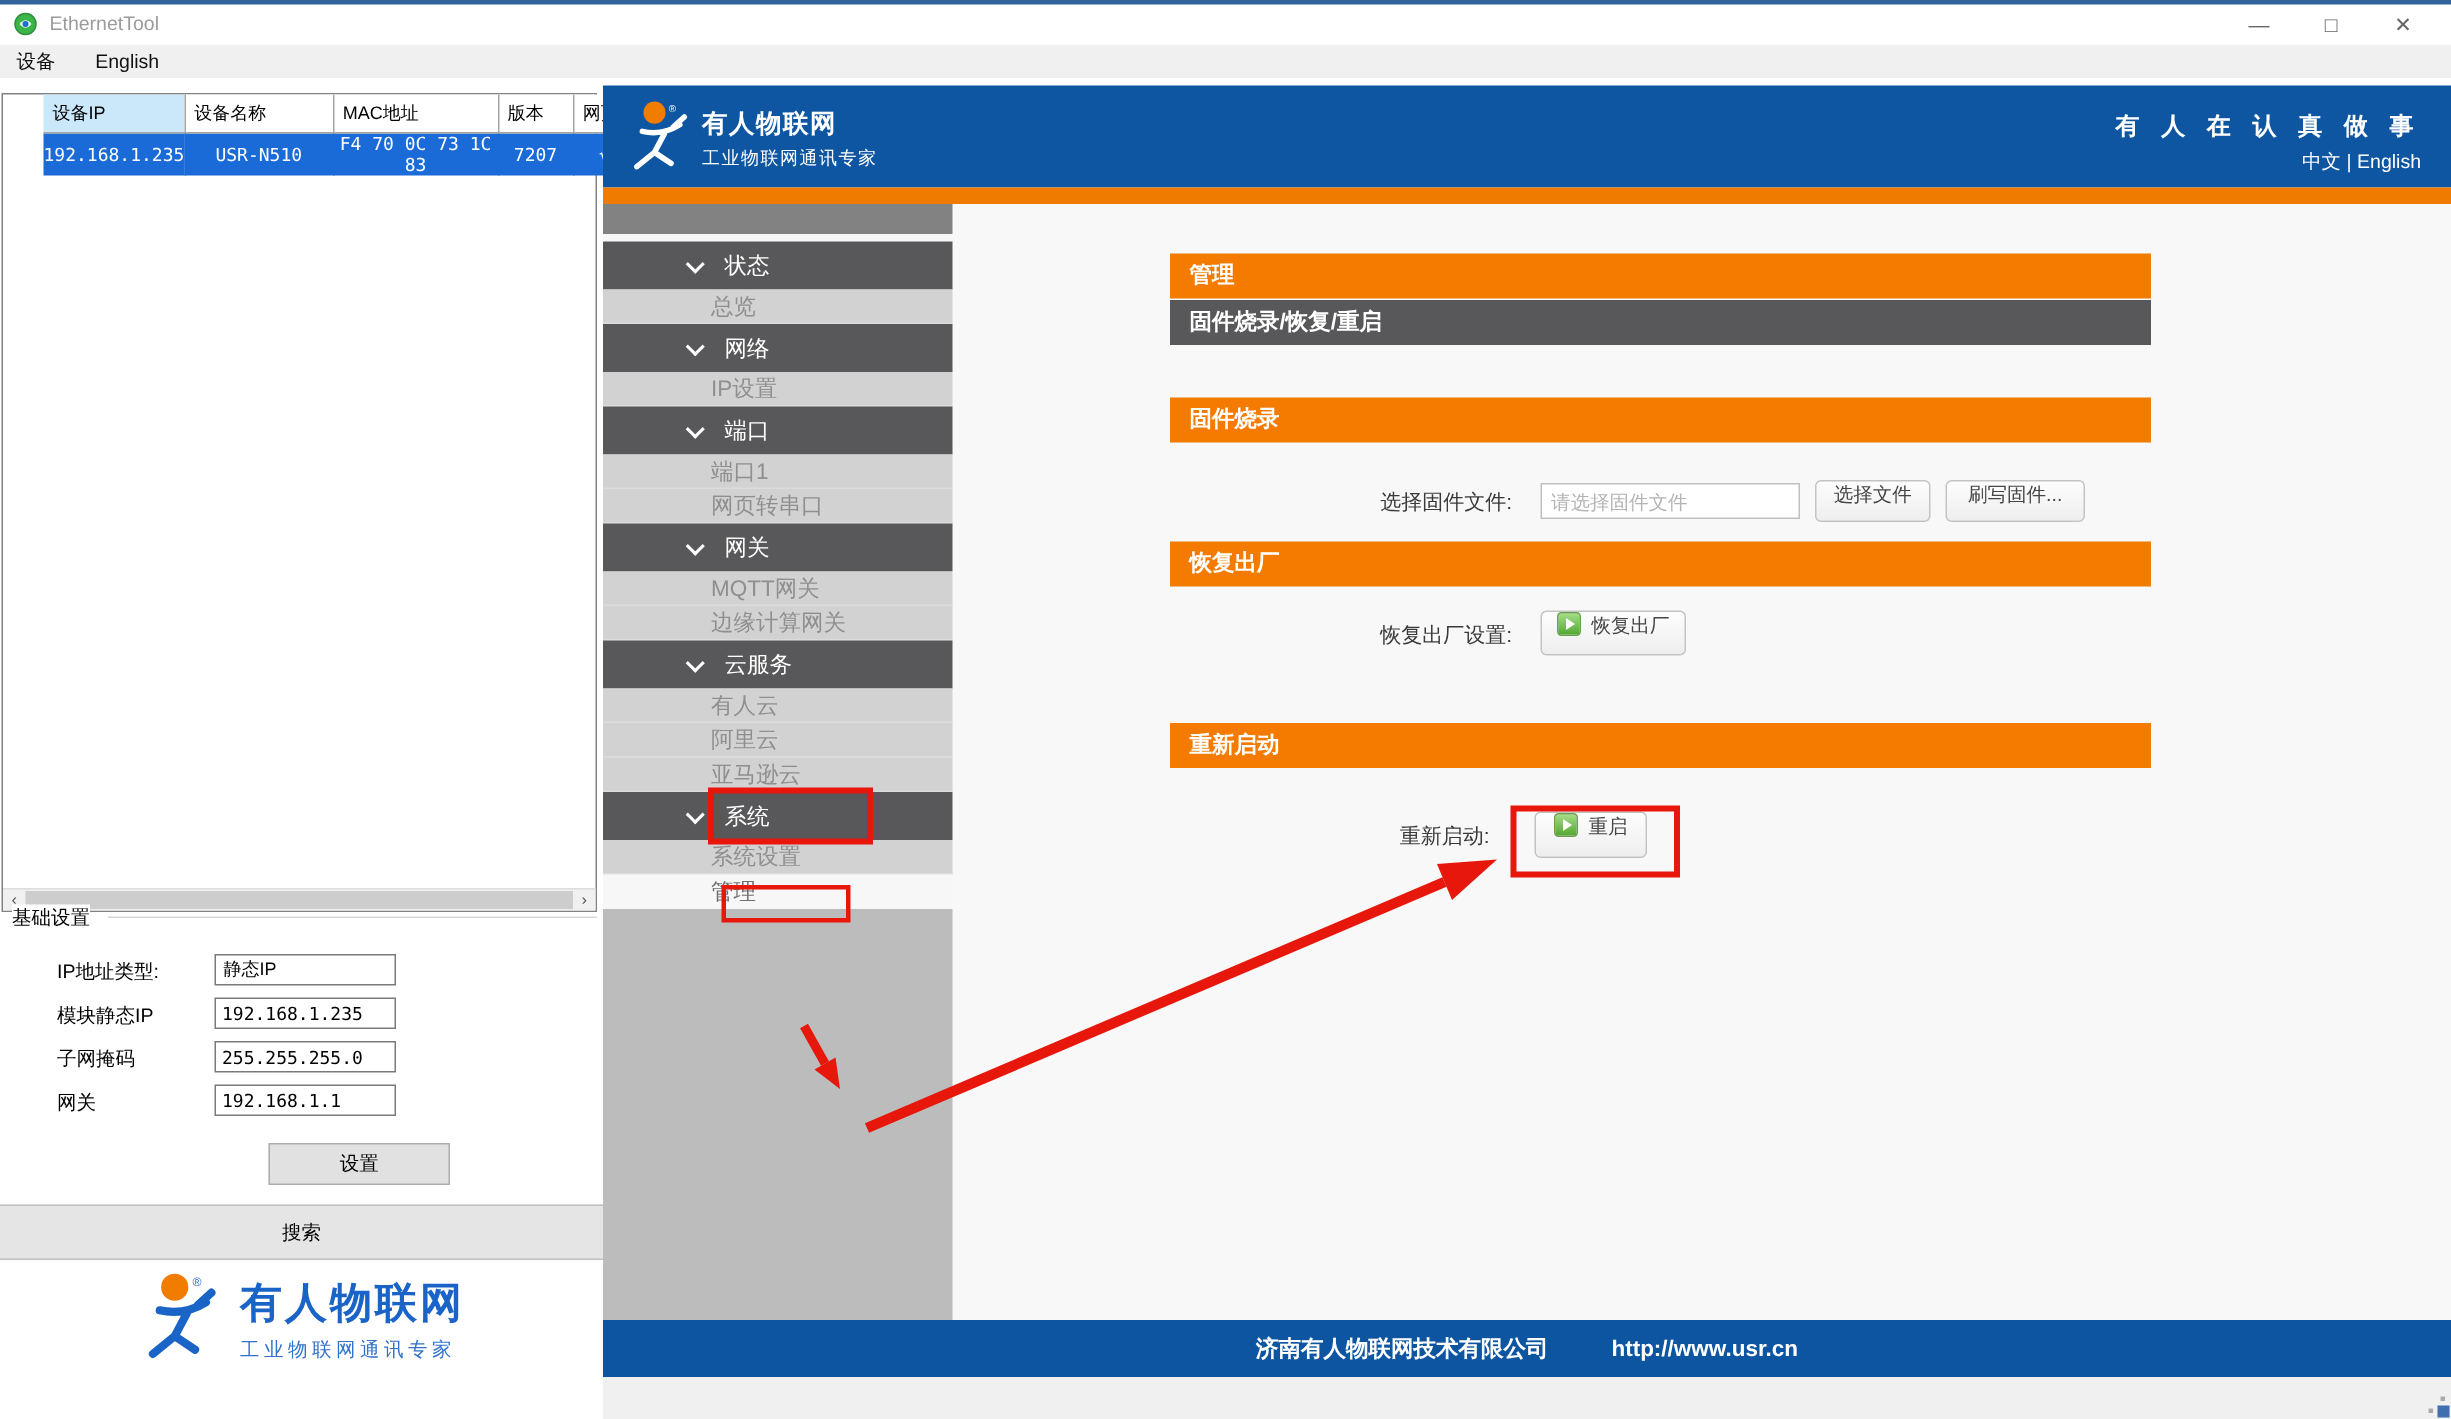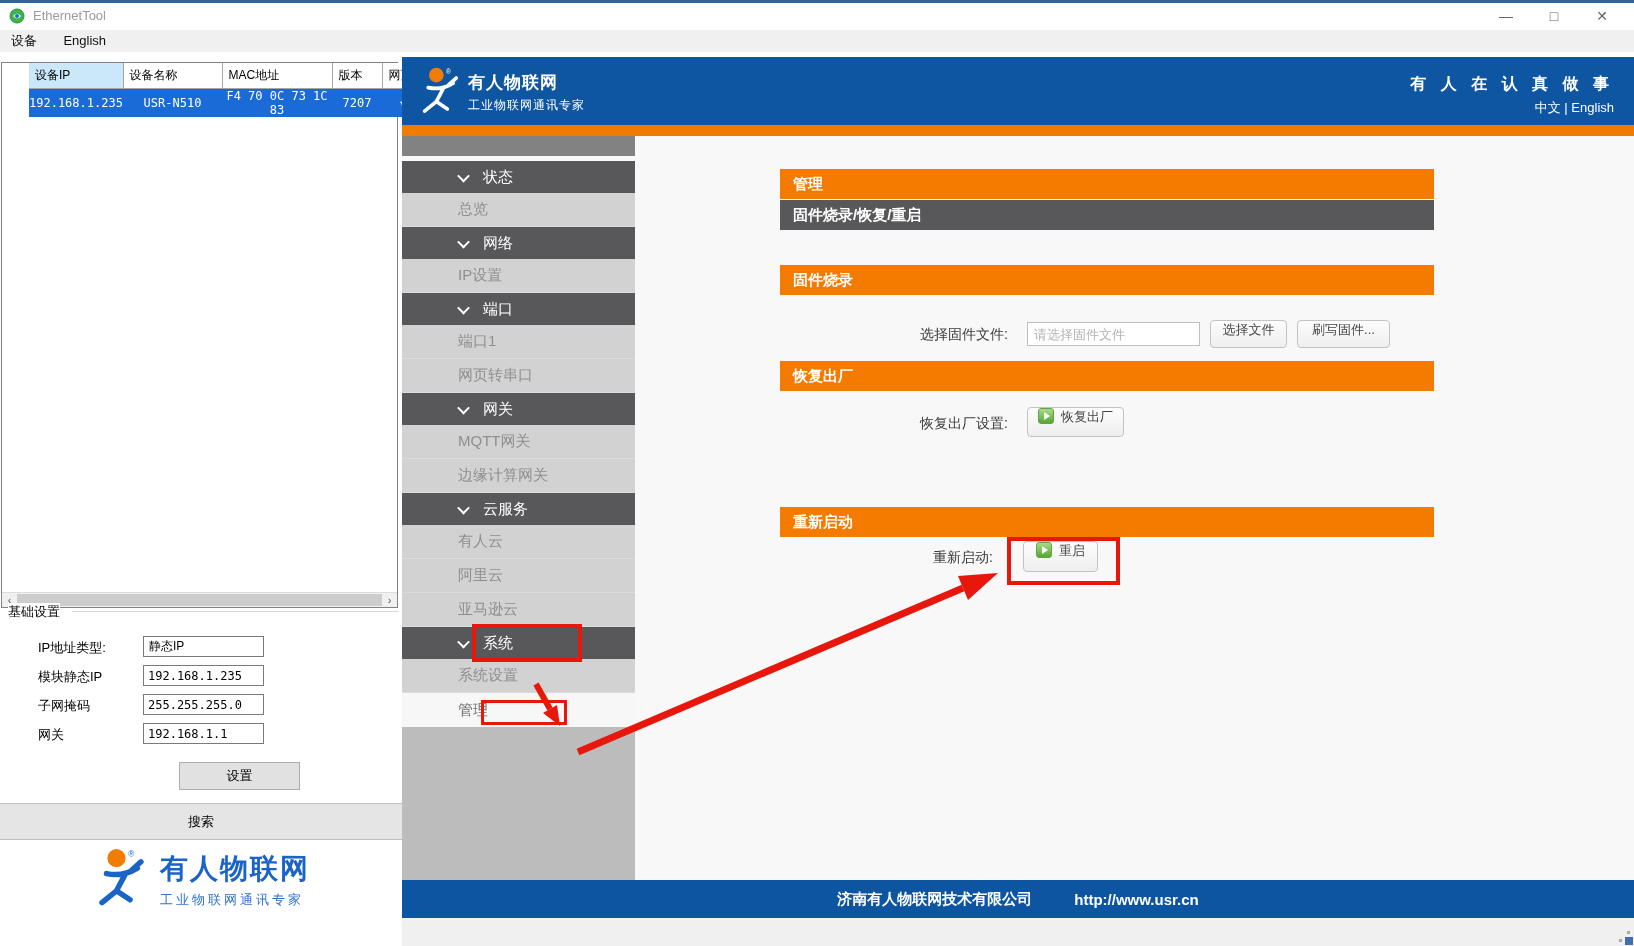--- a/index.html
+++ b/index.html
@@ -58,21 +58,21 @@
   .web-footer { position:absolute; left:0; bottom:0; width:100%; height:38px; background:#0d55a0; color:#fff;
                 display:flex; justify-content:center; align-items:center; gap:42px; font-size:15px; font-weight:bold; }
   .below-web { position:absolute; left:402px; top:918px; right:0; bottom:0; background:#f0f0f0; }
 
   
   .sb { position:absolute; left:0; top:0; width:233px; bottom:0; display:flex; flex-direction:column; }
   .sb-strip { height:20px; background:#828282; }
   .sb-gap { height:5px; }
   .sb-item { position:relative; display:flex; align-items:center; flex:none; }
   .sb-item.group { height:32px; background:#58585a; color:#fff; font-size:15px; }
-  .sb-item.sub { height:34px; background:#d2d2d2; color:#8f8f8f; font-size:15px; padding-left:56px; border-bottom:1px solid #dcdcdc; }
+  .sb-item.sub { height:23px; background:#d2d2d2; color:#8f8f8f; font-size:15px; padding-left:72px; border-bottom:1px solid #dcdcdc; }
   .sb-item.sub.active { background:#f7f7f7; color:#6f6f6f; border-bottom:none; }
   .sb-fill { flex:1; background:#bcbcbc; }
   .chev { width:9px; height:9px; border-left:2px solid #fff; border-bottom:2px solid #fff; transform:rotate(-45deg) translate(1px,-1px); margin-left:57px; flex:none; }
   .group .lbl { margin-left:15px; }
   .box-sys { position:absolute; left:70px; top:-3px; width:110px; height:38px; border:4px solid #e8170c; z-index:40; }
   .box-admin { position:absolute; left:79px; top:7px; width:86px; height:25px; border:3px solid #e8170c; z-index:40; }
 
   
   .main { position:absolute; left:233px; top:0; right:0; bottom:0; }
   .bar { position:absolute; left:145px; width:654px; height:30px; line-height:30px; padding-left:13px;
@@ -298,21 +298,21 @@
 
         <div class="bar orange" style="top:225px;">恢复出厂</div>
         <div class="crow" style="top:279px;">
           <span class="crow-label">恢复出厂设置:</span>
           <div class="wbtn" style="left:392px; top:-8px; width:97px; height:30px;">
             <span class="g-icon"></span>
             <span>恢复出厂</span>
           </div>
         </div>
 
-        <div class="bar orange" style="top:371px;">重新启动</div>
+        <div class="bar orange" style="top:346px;">重新启动</div>
         <div class="crow" style="top:413px;">
           <span class="crow-label" style="width:213px;">重新启动:</span>
           <div class="wbtn" style="left:388px; top:-8px; width:75px; height:31px;">
             <span class="g-icon"></span>
             <span>重启</span>
           </div>
           <span class="box-restart"></span>
         </div>
       </div>
     </div>

